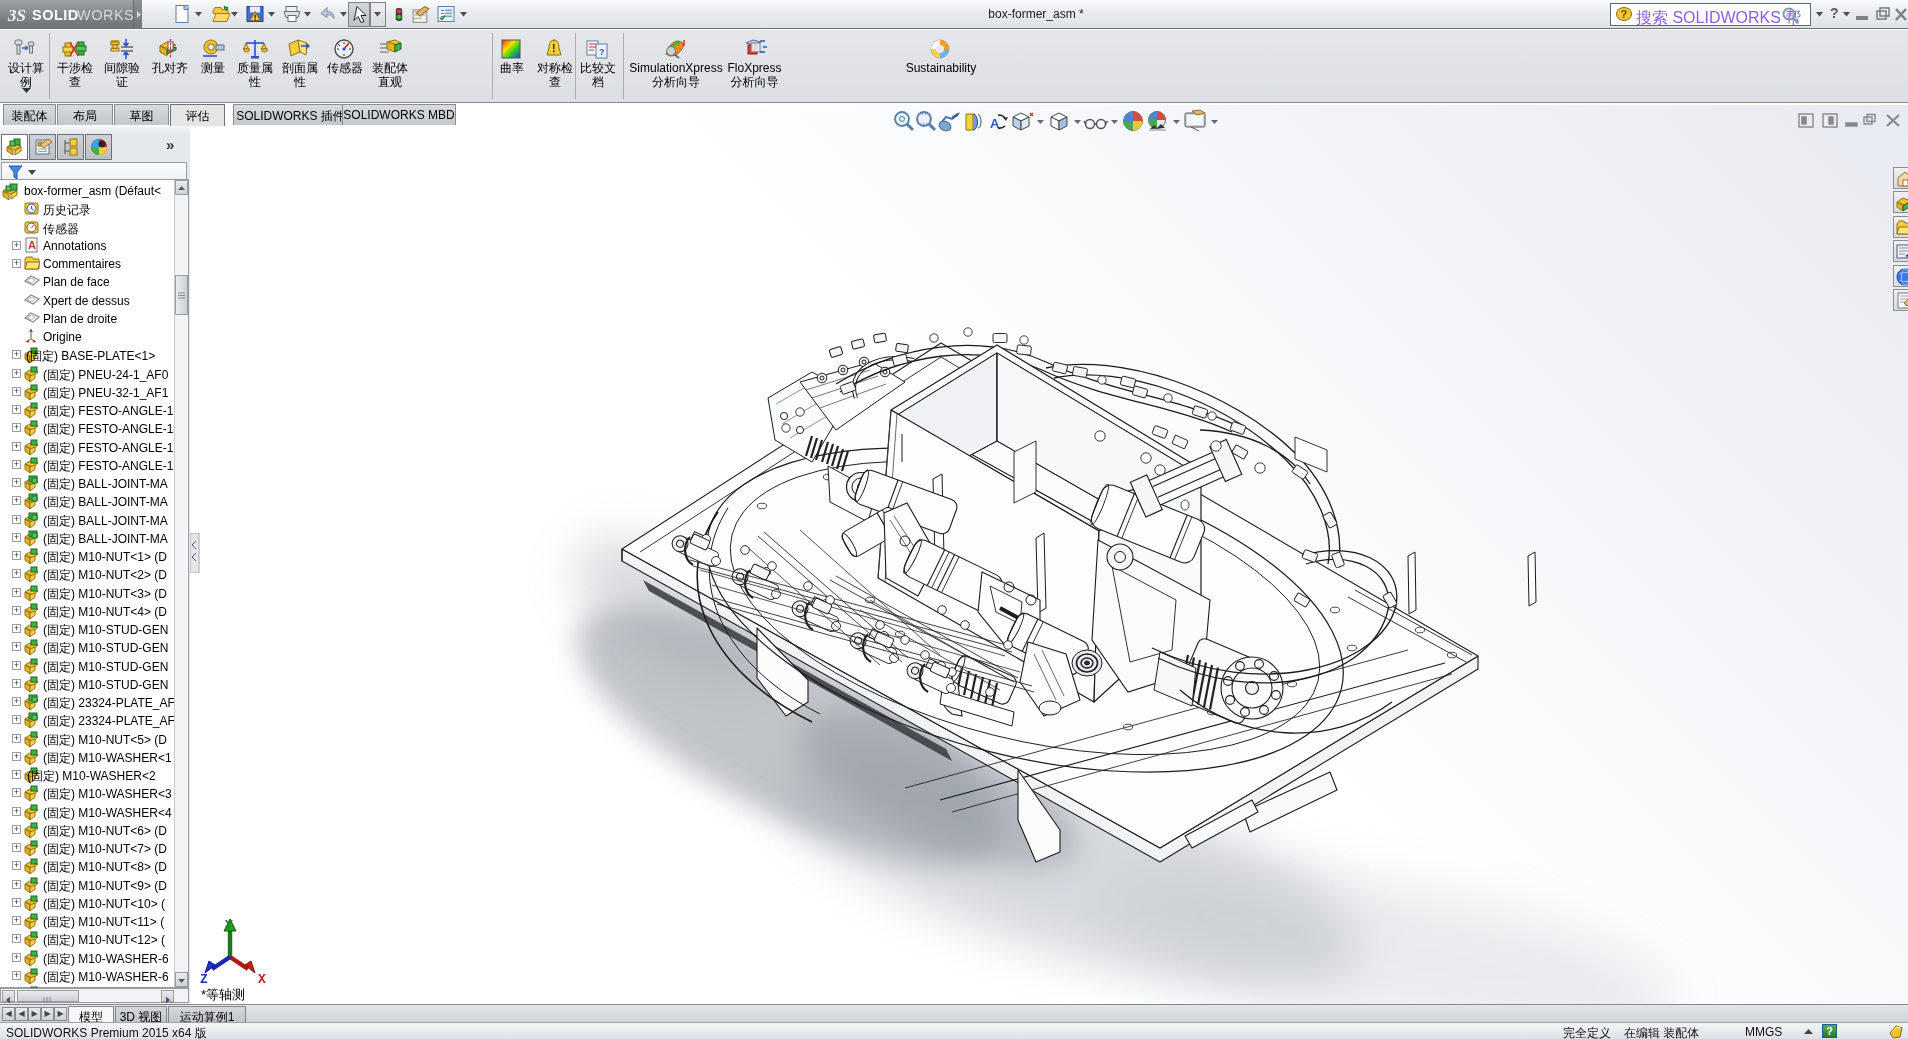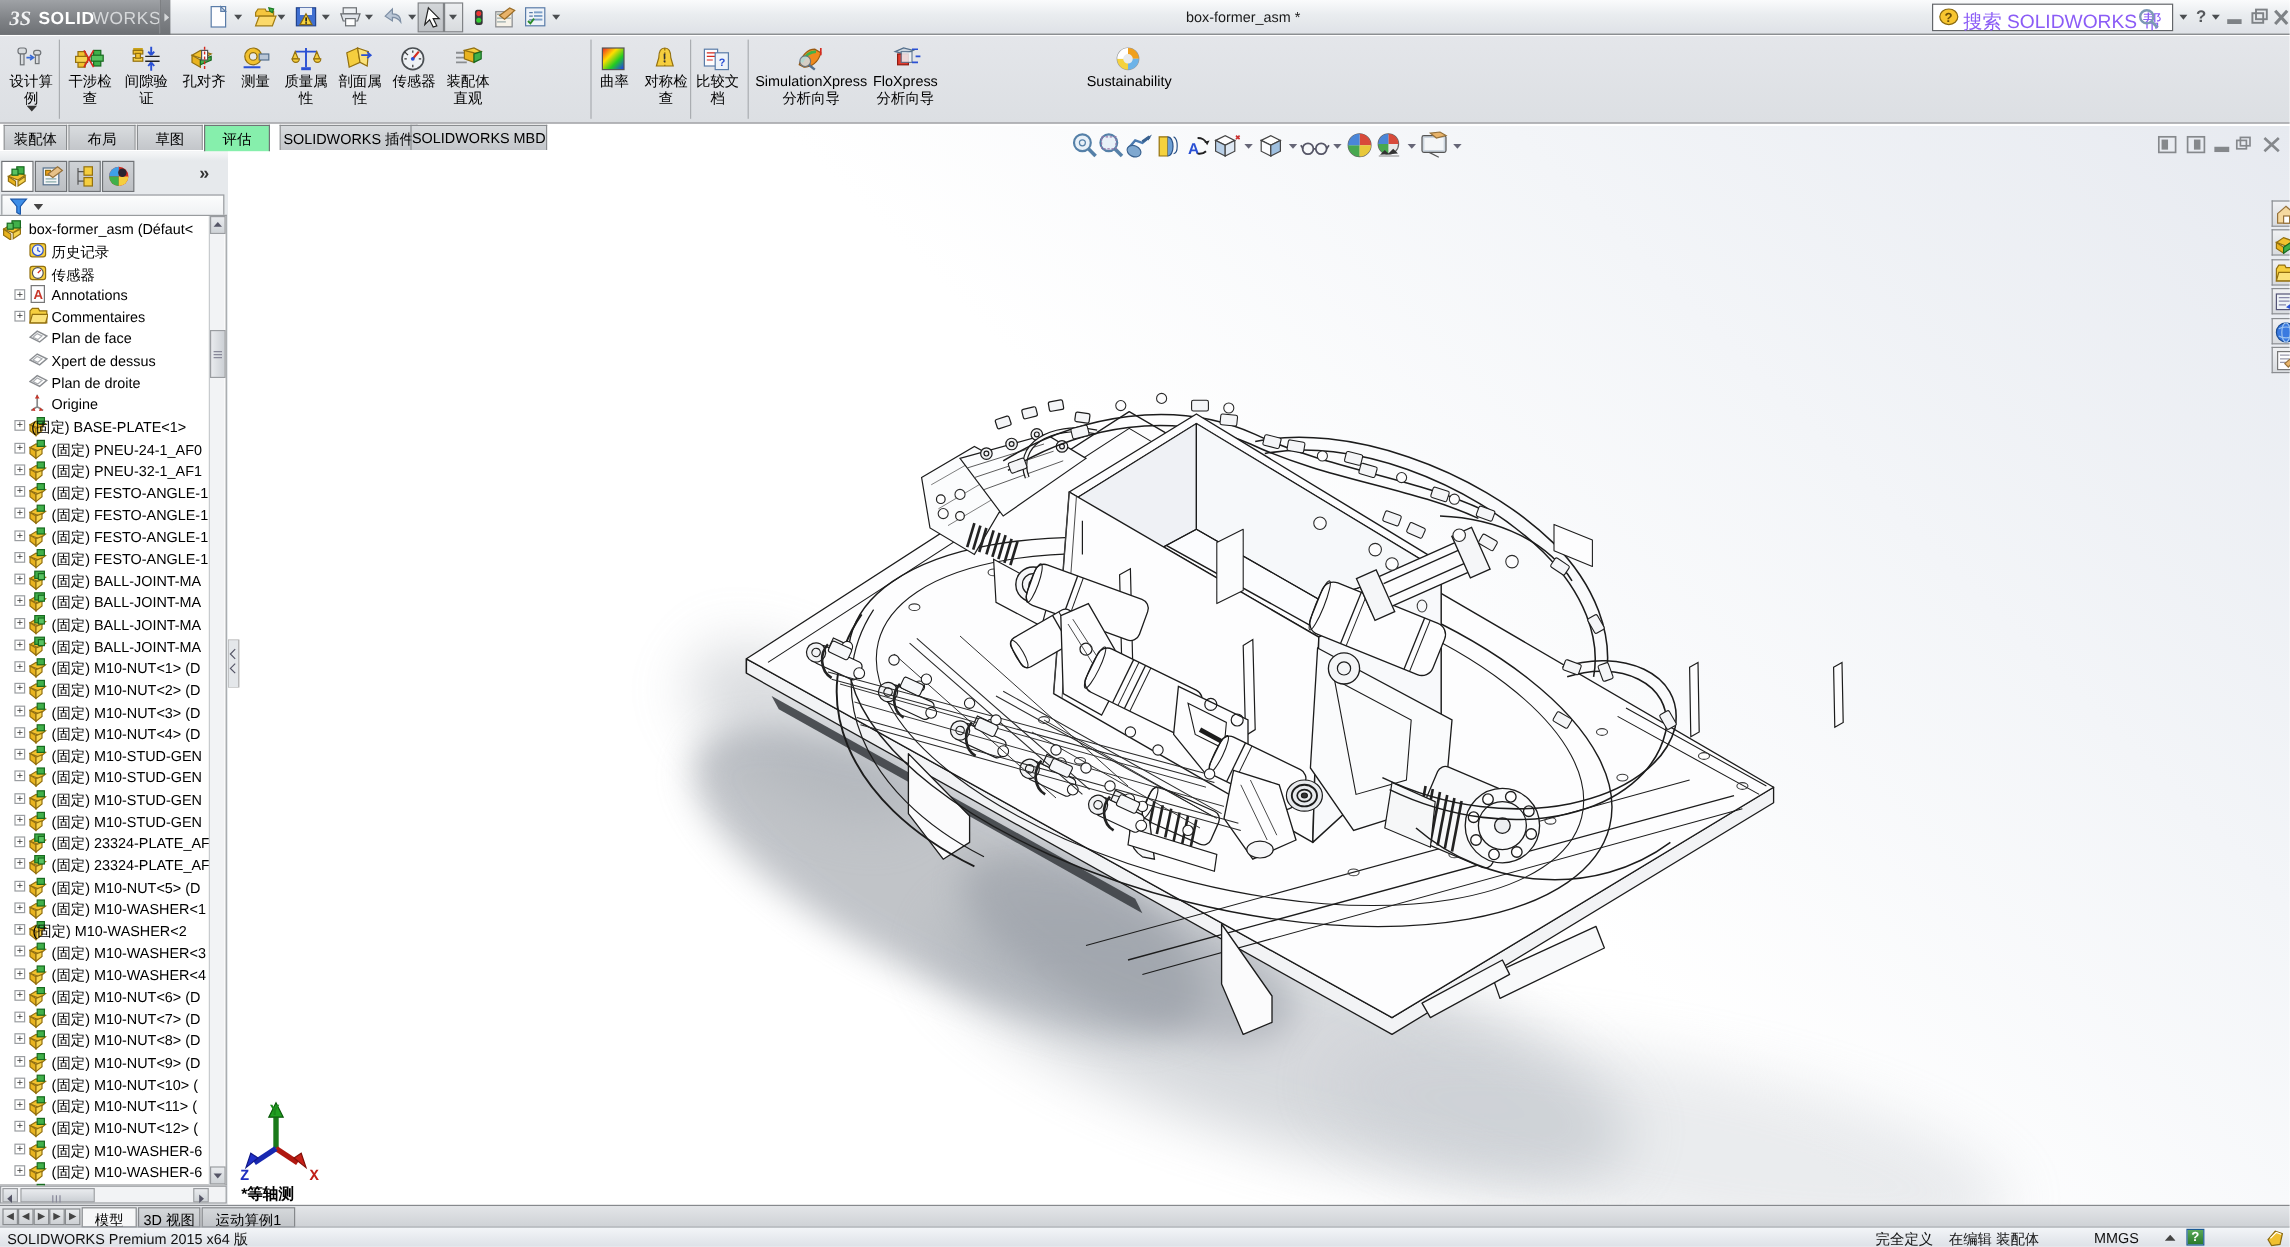--- a/index.html
+++ b/index.html
@@ -5,21 +5,21 @@
 html,body{width:1908px;height:1039px;overflow:hidden;font-family:"Liberation Sans",sans-serif;background:#fff}
 .abs{position:absolute}
 #titlebar{left:0;top:0;width:1908px;height:29px;background:linear-gradient(#fafbfc,#e9ecef 45%,#dfe2e7);border-bottom:1px solid #6f7377}
 #logo{left:0;top:0;width:133px;height:29px;background:linear-gradient(#9fa2a6,#808387 55%,#6d7074);color:#fff}
 #ribbon{left:0;top:30px;width:1908px;height:73px;background:linear-gradient(#e4e6ea,#dcdfe3);border-bottom:1px solid #86898d}
 .rsep{position:absolute;top:3px;width:1px;height:66px;background:#aaadb1}
 .ritem{position:absolute;top:8px;text-align:center;color:#000;font-size:12px;line-height:13.5px}
 .ritem svg{display:block;margin:0 auto 2px}
 #tabrow{left:0;top:104px;width:470px;height:22px;z-index:6}
 .ctab{position:absolute;top:0;height:21px;background:linear-gradient(#d9dcdf,#c3c6ca);border:1px solid #8a8d90;border-bottom:none;font-size:12px;text-align:center;padding-top:3px;color:#000}
-.ctab.active{background:#86efac;height:22px;border-color:#707376;z-index:3}
+.ctab.active{background:#e5e5e5;height:22px;border-color:#707376;z-index:3}
 #leftpanel{left:0;top:126px;width:190px;height:878px;background:#e6e9ec;z-index:5}
 #viewport{left:190px;top:105px;width:1718px;height:899px;background:linear-gradient(45deg,#ffffff 52%,#f3f5f8 75%,#e7eaf0 100%)}
 #treewrap{position:absolute;left:0;top:53px;width:189px;height:809px;background:#fff;border:1px solid #989b9e;border-left:none}
 .trow{position:absolute;left:0;height:18px;font-size:12px;color:#000;white-space:nowrap}
 .trow .tx{position:absolute;top:2px;left:0}
 .ebox{position:absolute;width:9px;height:9px;border:1px solid #9a9da1;background:#fff;font-size:9px;line-height:7px;text-align:center;color:#333}
 #btmtabs{left:0;top:1004px;width:1908px;height:18px;background:linear-gradient(#e3e5e8,#cfd2d6);border-top:1px solid #86898d;z-index:6}
 .btab{position:absolute;top:1px;height:17px;font-size:12px;text-align:center;padding-top:2px;background:linear-gradient(#d5d8db,#c2c5c9);border:1px solid #85888b;color:#000}
 .btab.active{background:#f6f7f8}
 #statusbar{left:0;top:1022px;width:1908px;height:17px;z-index:6;background:linear-gradient(#f3f5f8,#dde1e7);border-top:1px solid #9aa0a6;font-size:12px;color:#111}
@@ -1233,21 +1233,21 @@
         <path d="M30 42l18 12" stroke="#b01810"></path>
         <path d="M30 42L12 54" stroke="#1828b0"></path>
       </g>
       <path d="M30 4l-6 12h12z" fill="#22a022" stroke="#0a5a0a"></path>
       <path d="M55 58l-10-8 6-4z" fill="#c82018" stroke="#801008"></path>
       <path d="M5 58l10-8-6-4z" fill="#2030c8" stroke="#101888"></path>
       <text x="25" y="14" font-size="13" font-weight="bold" fill="#1a8a1a" font-family="Liberation Mono">Y</text>
       <text x="58" y="68" font-size="13" font-weight="bold" fill="#c02018" font-family="Liberation Mono">X</text>
       <text x="0" y="68" font-size="13" font-weight="bold" fill="#2030c0" font-family="Liberation Mono">Z</text>
     </svg>
-    <div class="abs" style="left:11px;top:881px;font-size:13px;font-weight:bold;color:#000">*等轴测</div>
+    <div class="abs" style="left:11px;top:881px;font-size:13px;font-weight:normal;color:#000">*等轴测</div>
   </div>
 <div id="btmtabs" class="abs">
     <div class="nbtn" style="left:2px">◀</div>
     <div class="nbtn" style="left:15px">◀</div>
     <div class="nbtn" style="left:28px">▶</div>
     <div class="nbtn" style="left:41px">▶</div>
     <div class="nbtn" style="left:54px">▶</div>
     <div class="btab active" style="left:68px;width:46px">模型</div>
     <div class="btab" style="left:115px;width:52px">3D 视图</div>
     <div class="btab" style="left:168px;width:78px">运动算例1</div>

